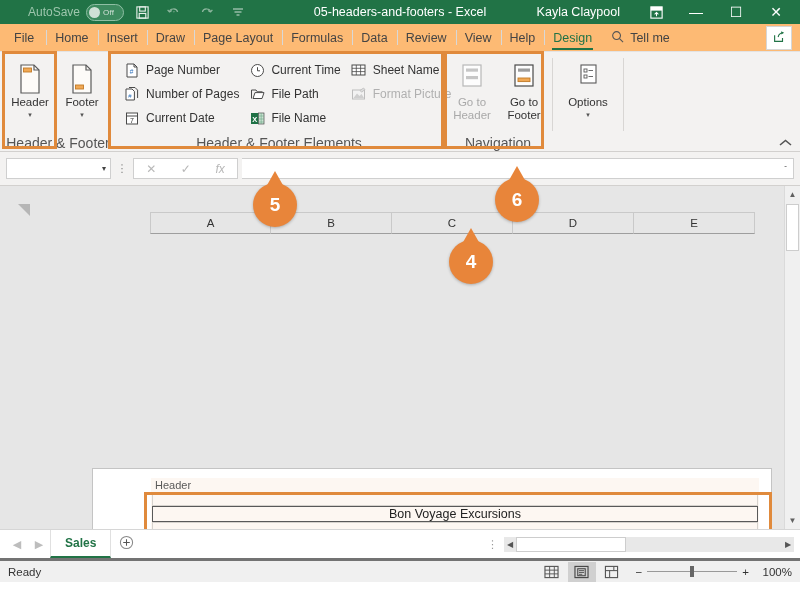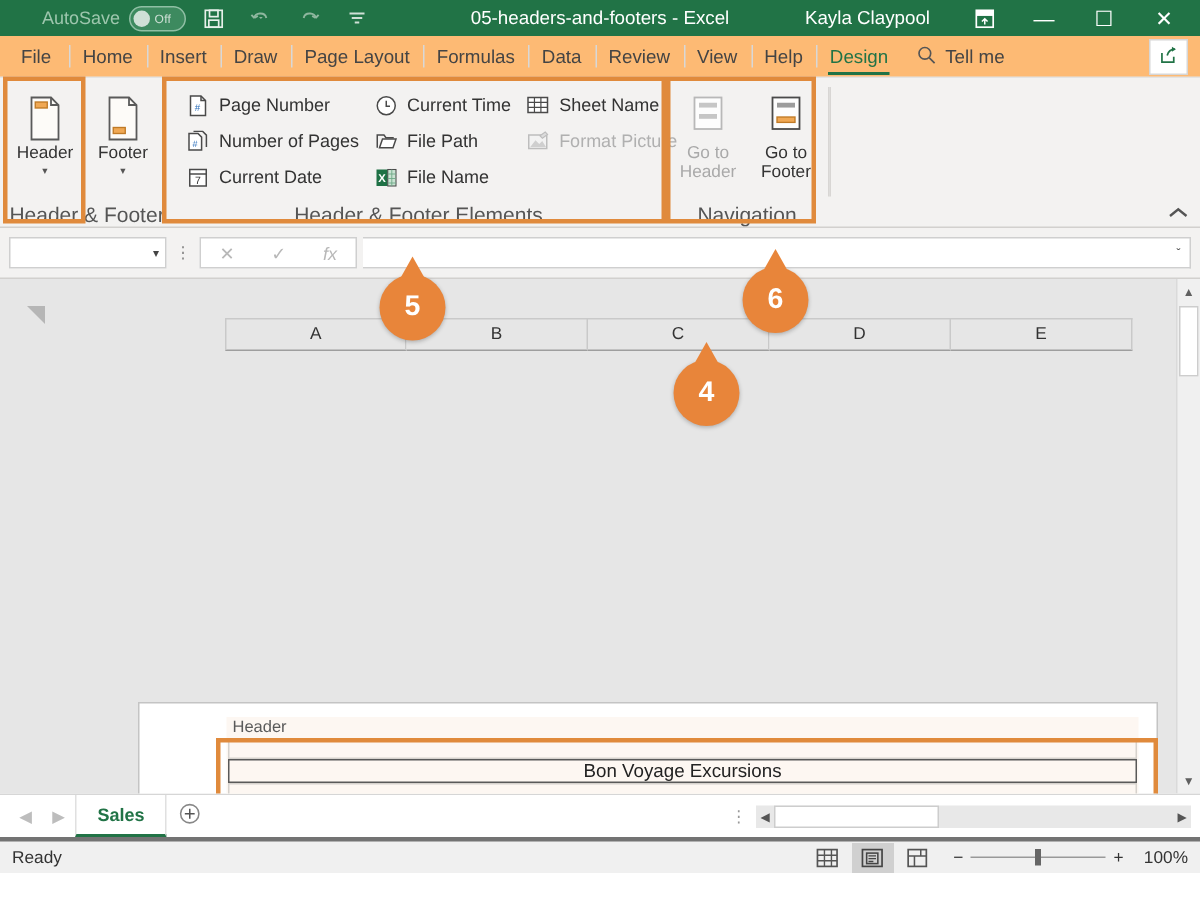--- a/index.html
+++ b/index.html
@@ -418,20 +418,38 @@
             </svg>
         </span>
         <span class="t">Go to Footer</span>
       </div>
     </div>
     <div class="group-label">Navigation</div>
   </div>
 
   <div class="group-sep"></div>
 
+  <div class="group" style="width:70px">
+    <div class="group-body" style="justify-content:center">
+      <div class="bigbtn">
+        <span class="glyph">
+          <svg width="30" height="32" viewBox="0 0 30 32">
+              <rect x="8" y="3" width="15" height="18" fill="#fff" stroke="#5a5a5a" stroke-width="1.1"></rect>
+              <rect x="11" y="7" width="3" height="3" fill="none" stroke="#5a5a5a" stroke-width="0.9"></rect>
+              <path d="M15.5 8.5h4.5" stroke="#5a5a5a" stroke-width="0.9"></path>
+              <rect x="11" y="13" width="3" height="3" fill="none" stroke="#5a5a5a" stroke-width="0.9"></rect>
+              <path d="M15.5 14.5h4.5" stroke="#5a5a5a" stroke-width="0.9"></path>
+            </svg>
+        </span>
+        <span class="t">Options</span>
+        <span class="caret">▾</span>
+      </div>
+    </div>
+    <div class="group-label"></div>
+  </div>
 
   <div class="group-sep"></div>
 
   <div class="ribbon-collapse">
     <svg width="13" height="8" viewBox="0 0 13 8">
         <path d="M1 6 L6.5 1.5 L12 6" fill="none" stroke="#555" stroke-width="1.6"></path>
       </svg>
   </div>
 
   <div class="hl" style="left:2px;top:-1px;width:55px;height:98px"></div>

